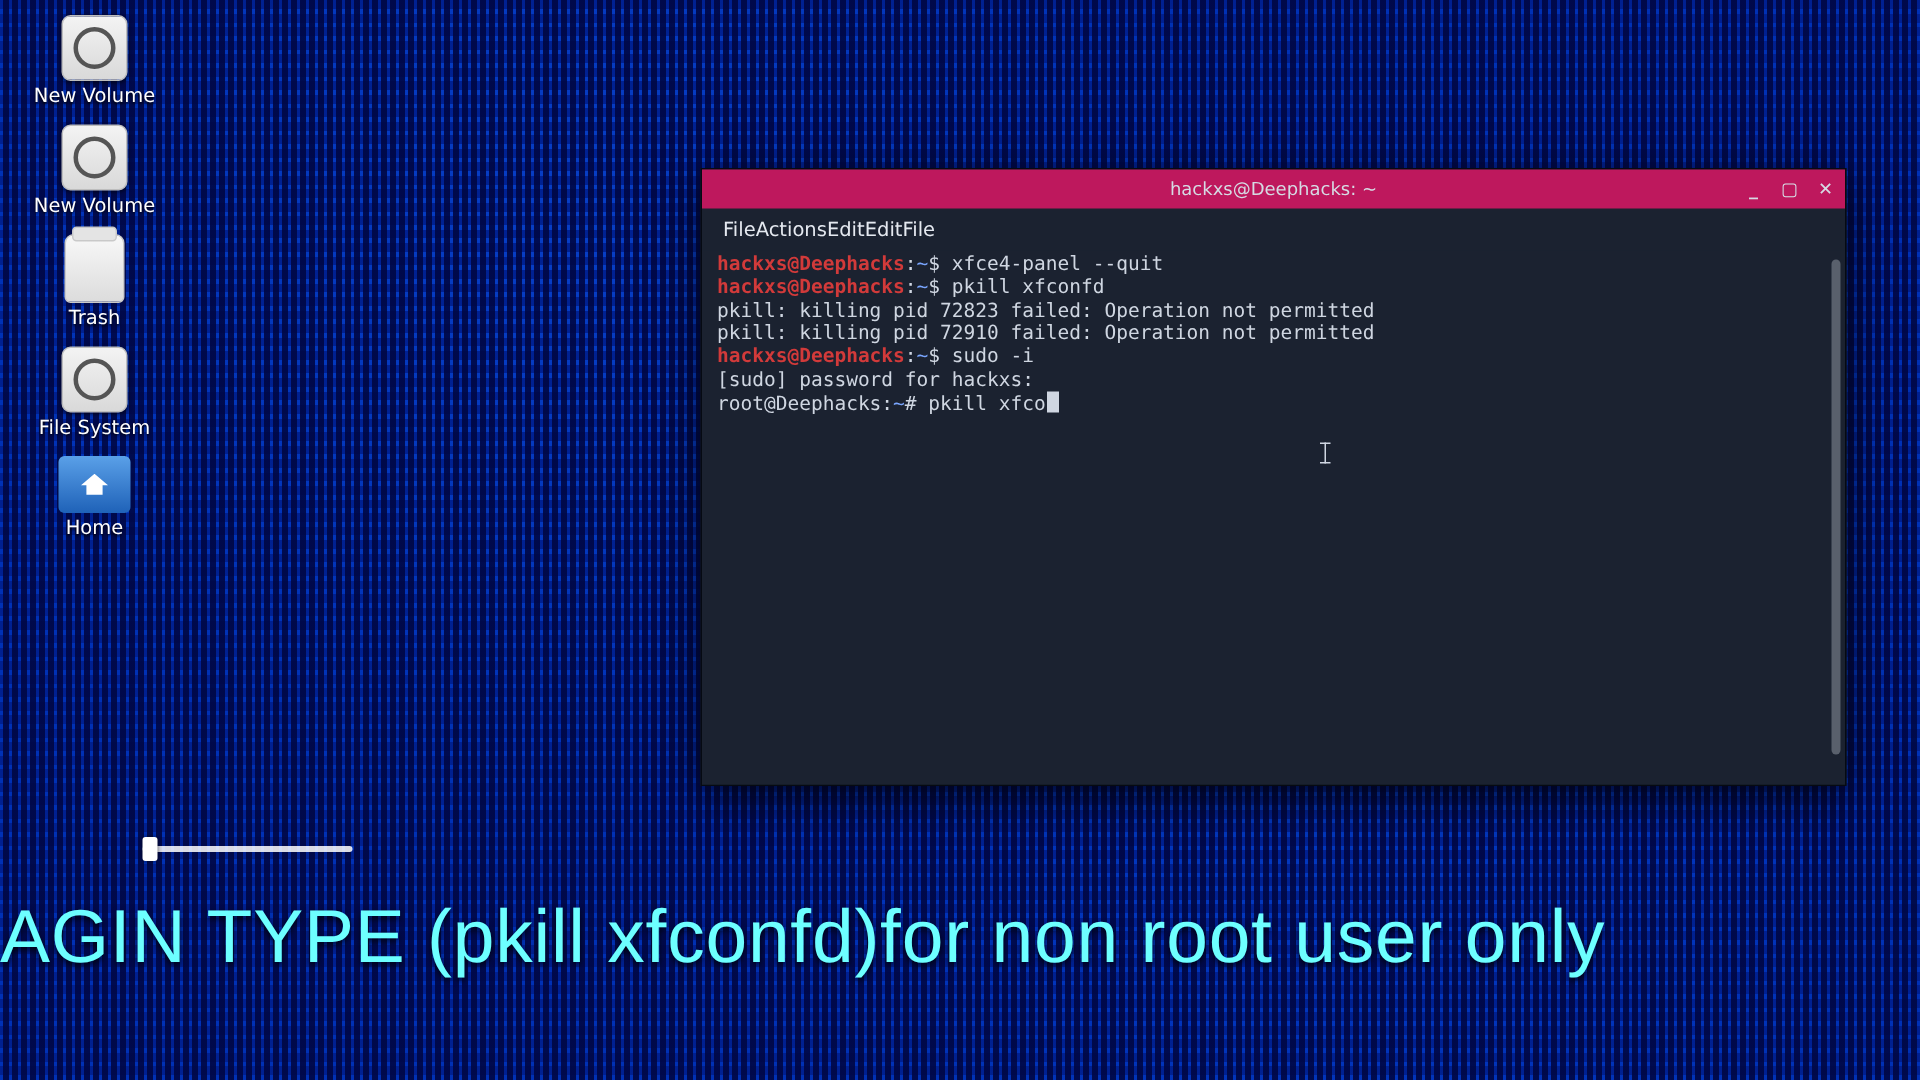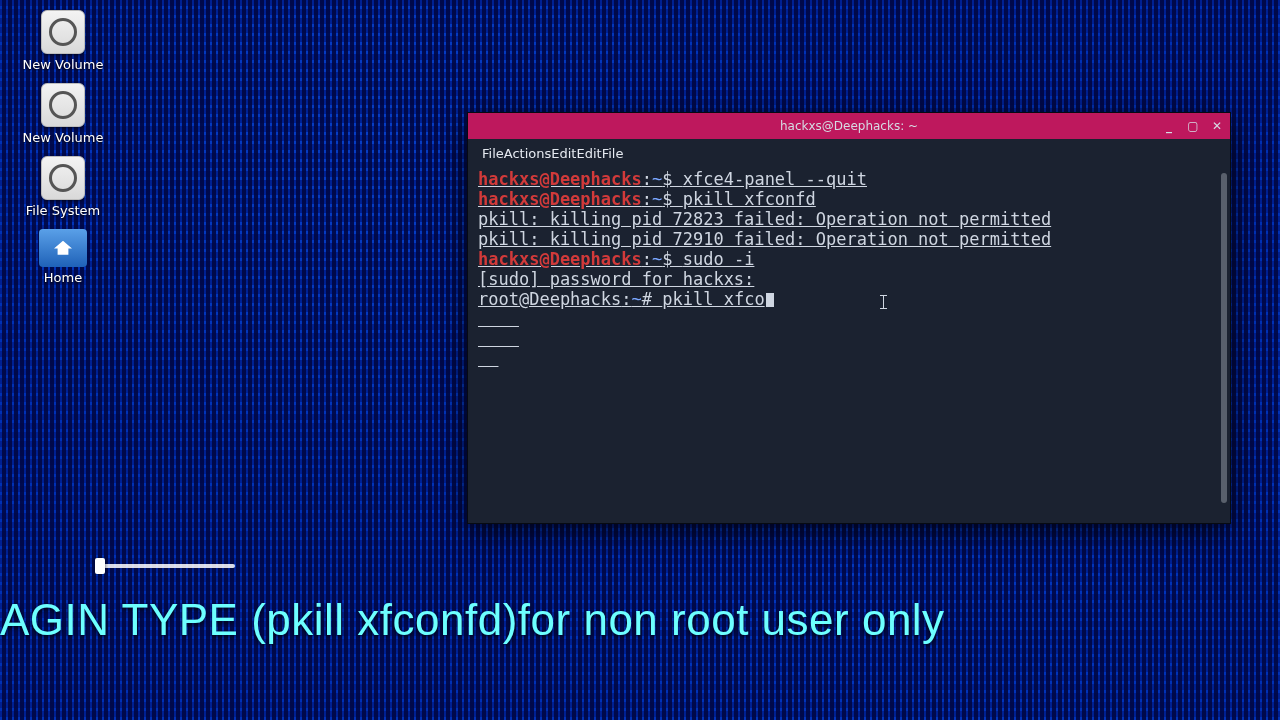--- a/index.html
+++ b/index.html
@@ -49,53 +49,57 @@
     display:flex; flex-direction:column;
   }
   .titlebar { height:26px; background:#be185d; display:flex; align-items:center; color:#d6dbe4; font-size:12px; position:relative; }
   .titlebar .title { position:absolute; left:50%; transform:translateX(-50%); }
   .win-controls { position:absolute; right:6px; display:flex; gap:10px; }
   .win-btn { width:14px; height:14px; display:flex; align-items:center; justify-content:center; color:#d6dbe4; font-size:12px; cursor:pointer; font-weight:bold; }
   .menubar { height:28px; display:flex; align-items:center; padding:0 14px; color:#e5e9f0; font-size:13px; }
   .menubar span { cursor:pointer; }
   .term-body {
     flex:1; background:#1b2230; padding:2px 10px 8px 10px; color:#cfd6e1;
-    font-family:"DejaVu Sans Mono","Courier New",monospace; font-size:17px; line-height:1.18;
-    position:relative; white-space:pre;text-decoration:underline;
+    font-family:"DejaVu Sans Mono","Courier New",monospace; font-size:13px; line-height:1.18;
+    position:relative; white-space:pre;
   }
   .term-body .p-user { color:#d23a3a; font-weight:bold; }
   .term-body .p-sep  { color:#7aa6ff; }
   .cursor-block { display:inline-block; width:8px; height:14px; background:#cfd6e1; vertical-align:-2px; margin-left:1px; }
   .scrollbar { position:absolute; right:3px; top:6px; width:6px; height:330px; background:#59606c; border-radius:3px; }
   .ibeam { position:absolute; left:415px; top:128px; width:1px; height:14px; background:#cfd6e1; }
   .ibeam::before,.ibeam::after{content:"";position:absolute;left:-3px;width:7px;height:1px;background:#cfd6e1;}
   .ibeam::before{top:0}.ibeam::after{bottom:0}
 
   
   .caption {
     position:absolute; left:0; right:0; top:595px; text-align:left; padding-left:0;
-    color:#6dffff; font-size:44px; font-weight:400; letter-spacing:0.5px;
+    color:#6dffff; font-size:50px; font-weight:400; letter-spacing:0.5px;
     text-shadow:0 2px 4px rgba(0,0,0,0.8);
     font-family: Arial, sans-serif;
     white-space:nowrap;
   }
 </style>
 </head>
 <body>
 
 <div class="wallpaper"></div>
 
 <div class="desktop">
   <div class="desktop-icon">
     <div class="glyph drive"></div>
     <div class="label">New Volume</div>
   </div>
   <div class="desktop-icon">
     <div class="glyph drive"></div>
     <div class="label">New Volume</div>
+  </div>
+  <div class="desktop-icon">
+    <div class="trash"></div>
+    <div class="label">Trash</div>
   </div>
   <div class="desktop-icon">
     <div class="glyph drive"></div>
     <div class="label">File System</div>
   </div>
   <div class="desktop-icon">
     <div class="folder home"></div>
     <div class="label">Home</div>
   </div>
 </div>

